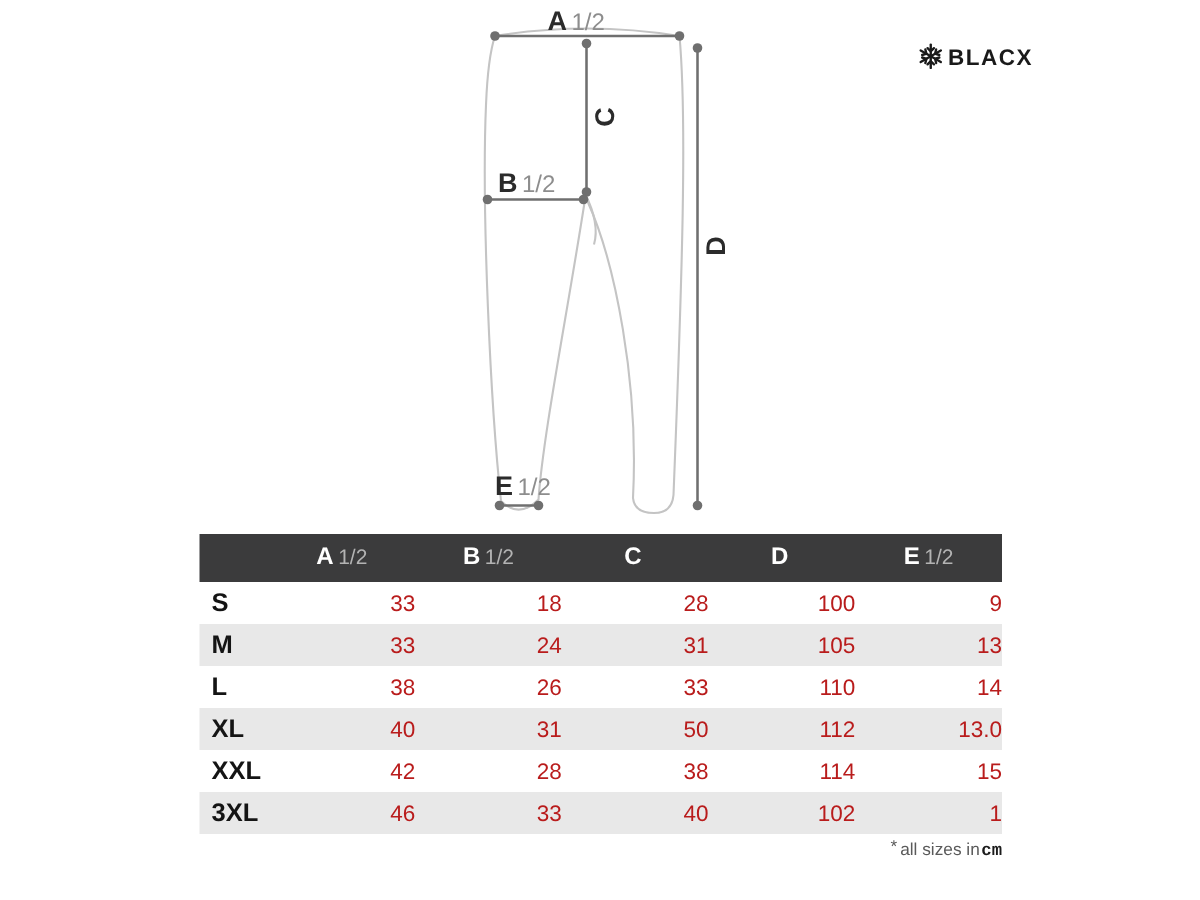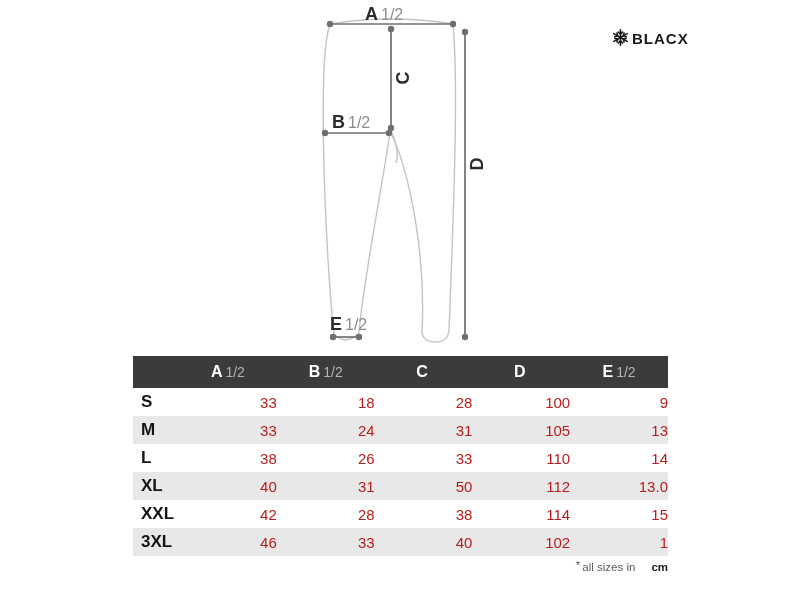--- a/index.html
+++ b/index.html
@@ -34,21 +34,21 @@
   .trow { height:28px; display:flex; align-items:center; background:#ffffff; }
   .trow.alt { background:#e8e8e8; }
   .r-size { width:46px; flex:0 0 46px; padding-left:8px; font-size:17px; font-weight:bold; color:#141414; }
   .r-val { flex:1 1 0; text-align:right; font-size:15px; color:#b91c1c; }
 
   
   .footnote {
     position:absolute; right:132px; top:561px; font-size:11.5px; color:#5a5a5a;
   }
   .footnote .star { position:relative; top:-2px; margin-right:2px; }
-  .footnote .unit { font-weight:bold; color:#1c1c1c; margin-left:16px; }
+  .footnote .unit { font-weight:bold; color:#1c1c1c; margin-left:1px;font-family:Liberation Mono, monospace; }
 </style>
 </head>
 <body>
 
 <div id="page">
 
   <div class="logo">
     <span>
       <svg width="19" height="19" viewBox="0 0 24 24">
         <defs>

